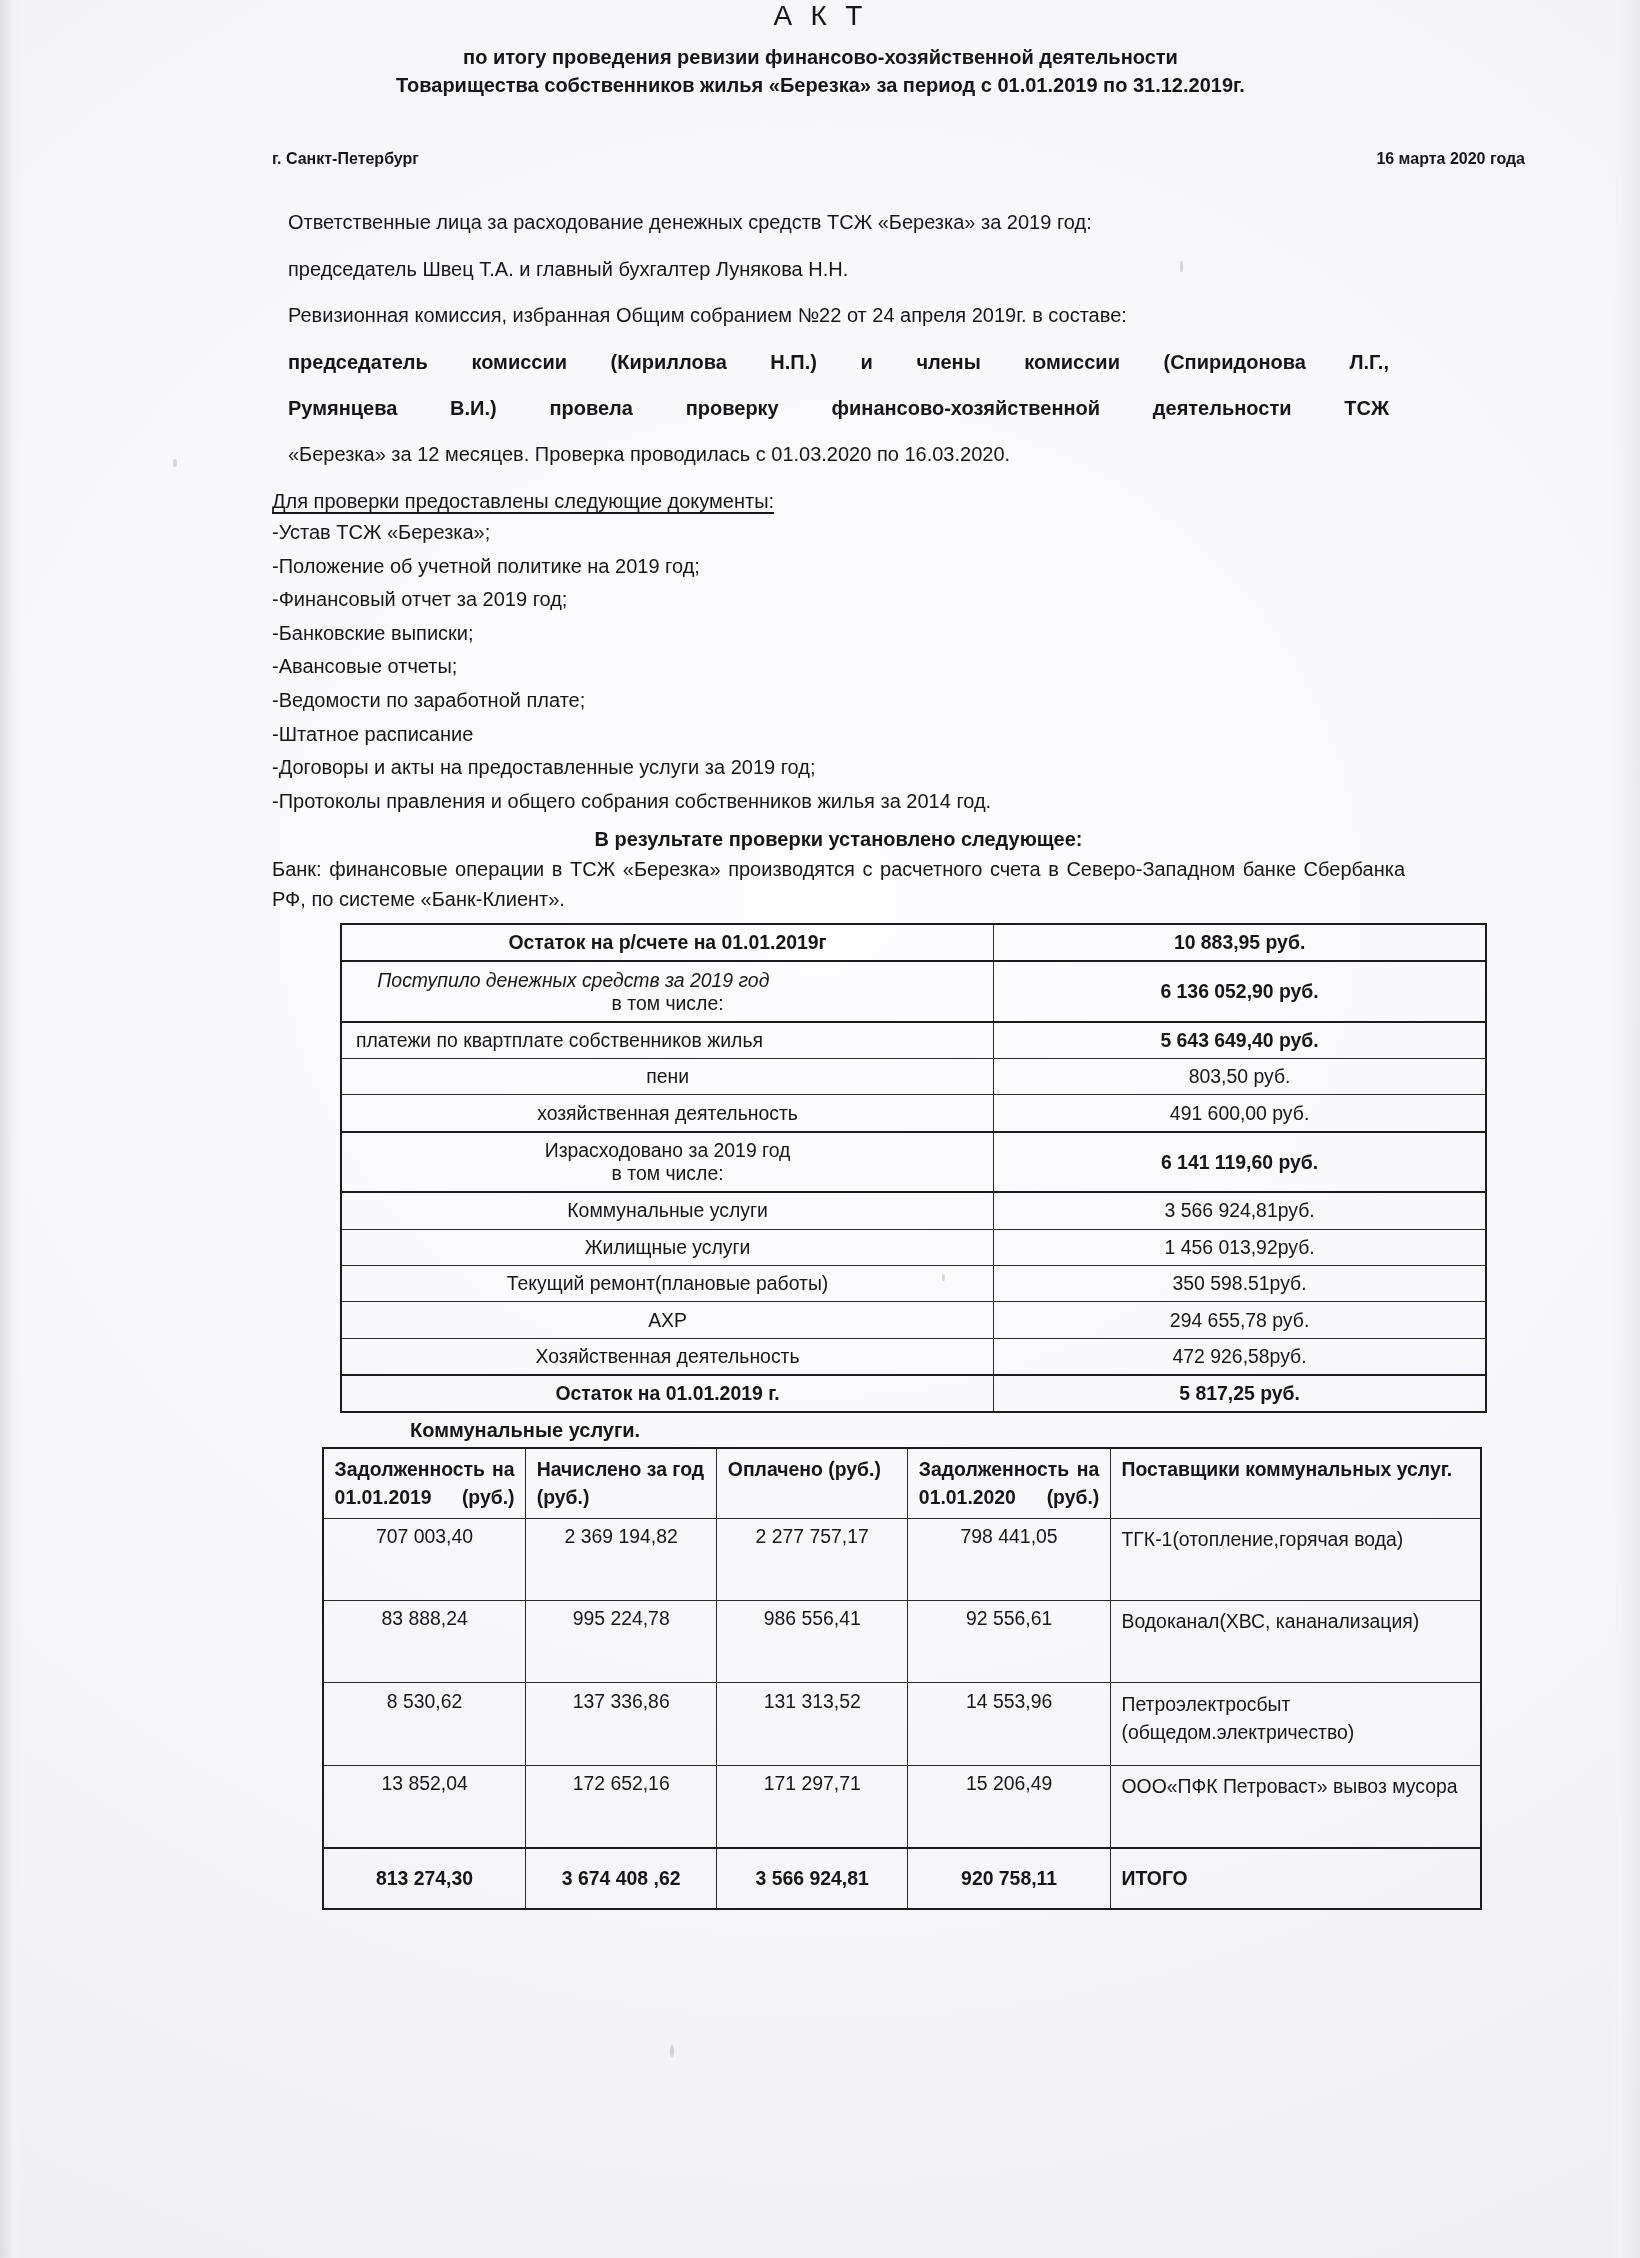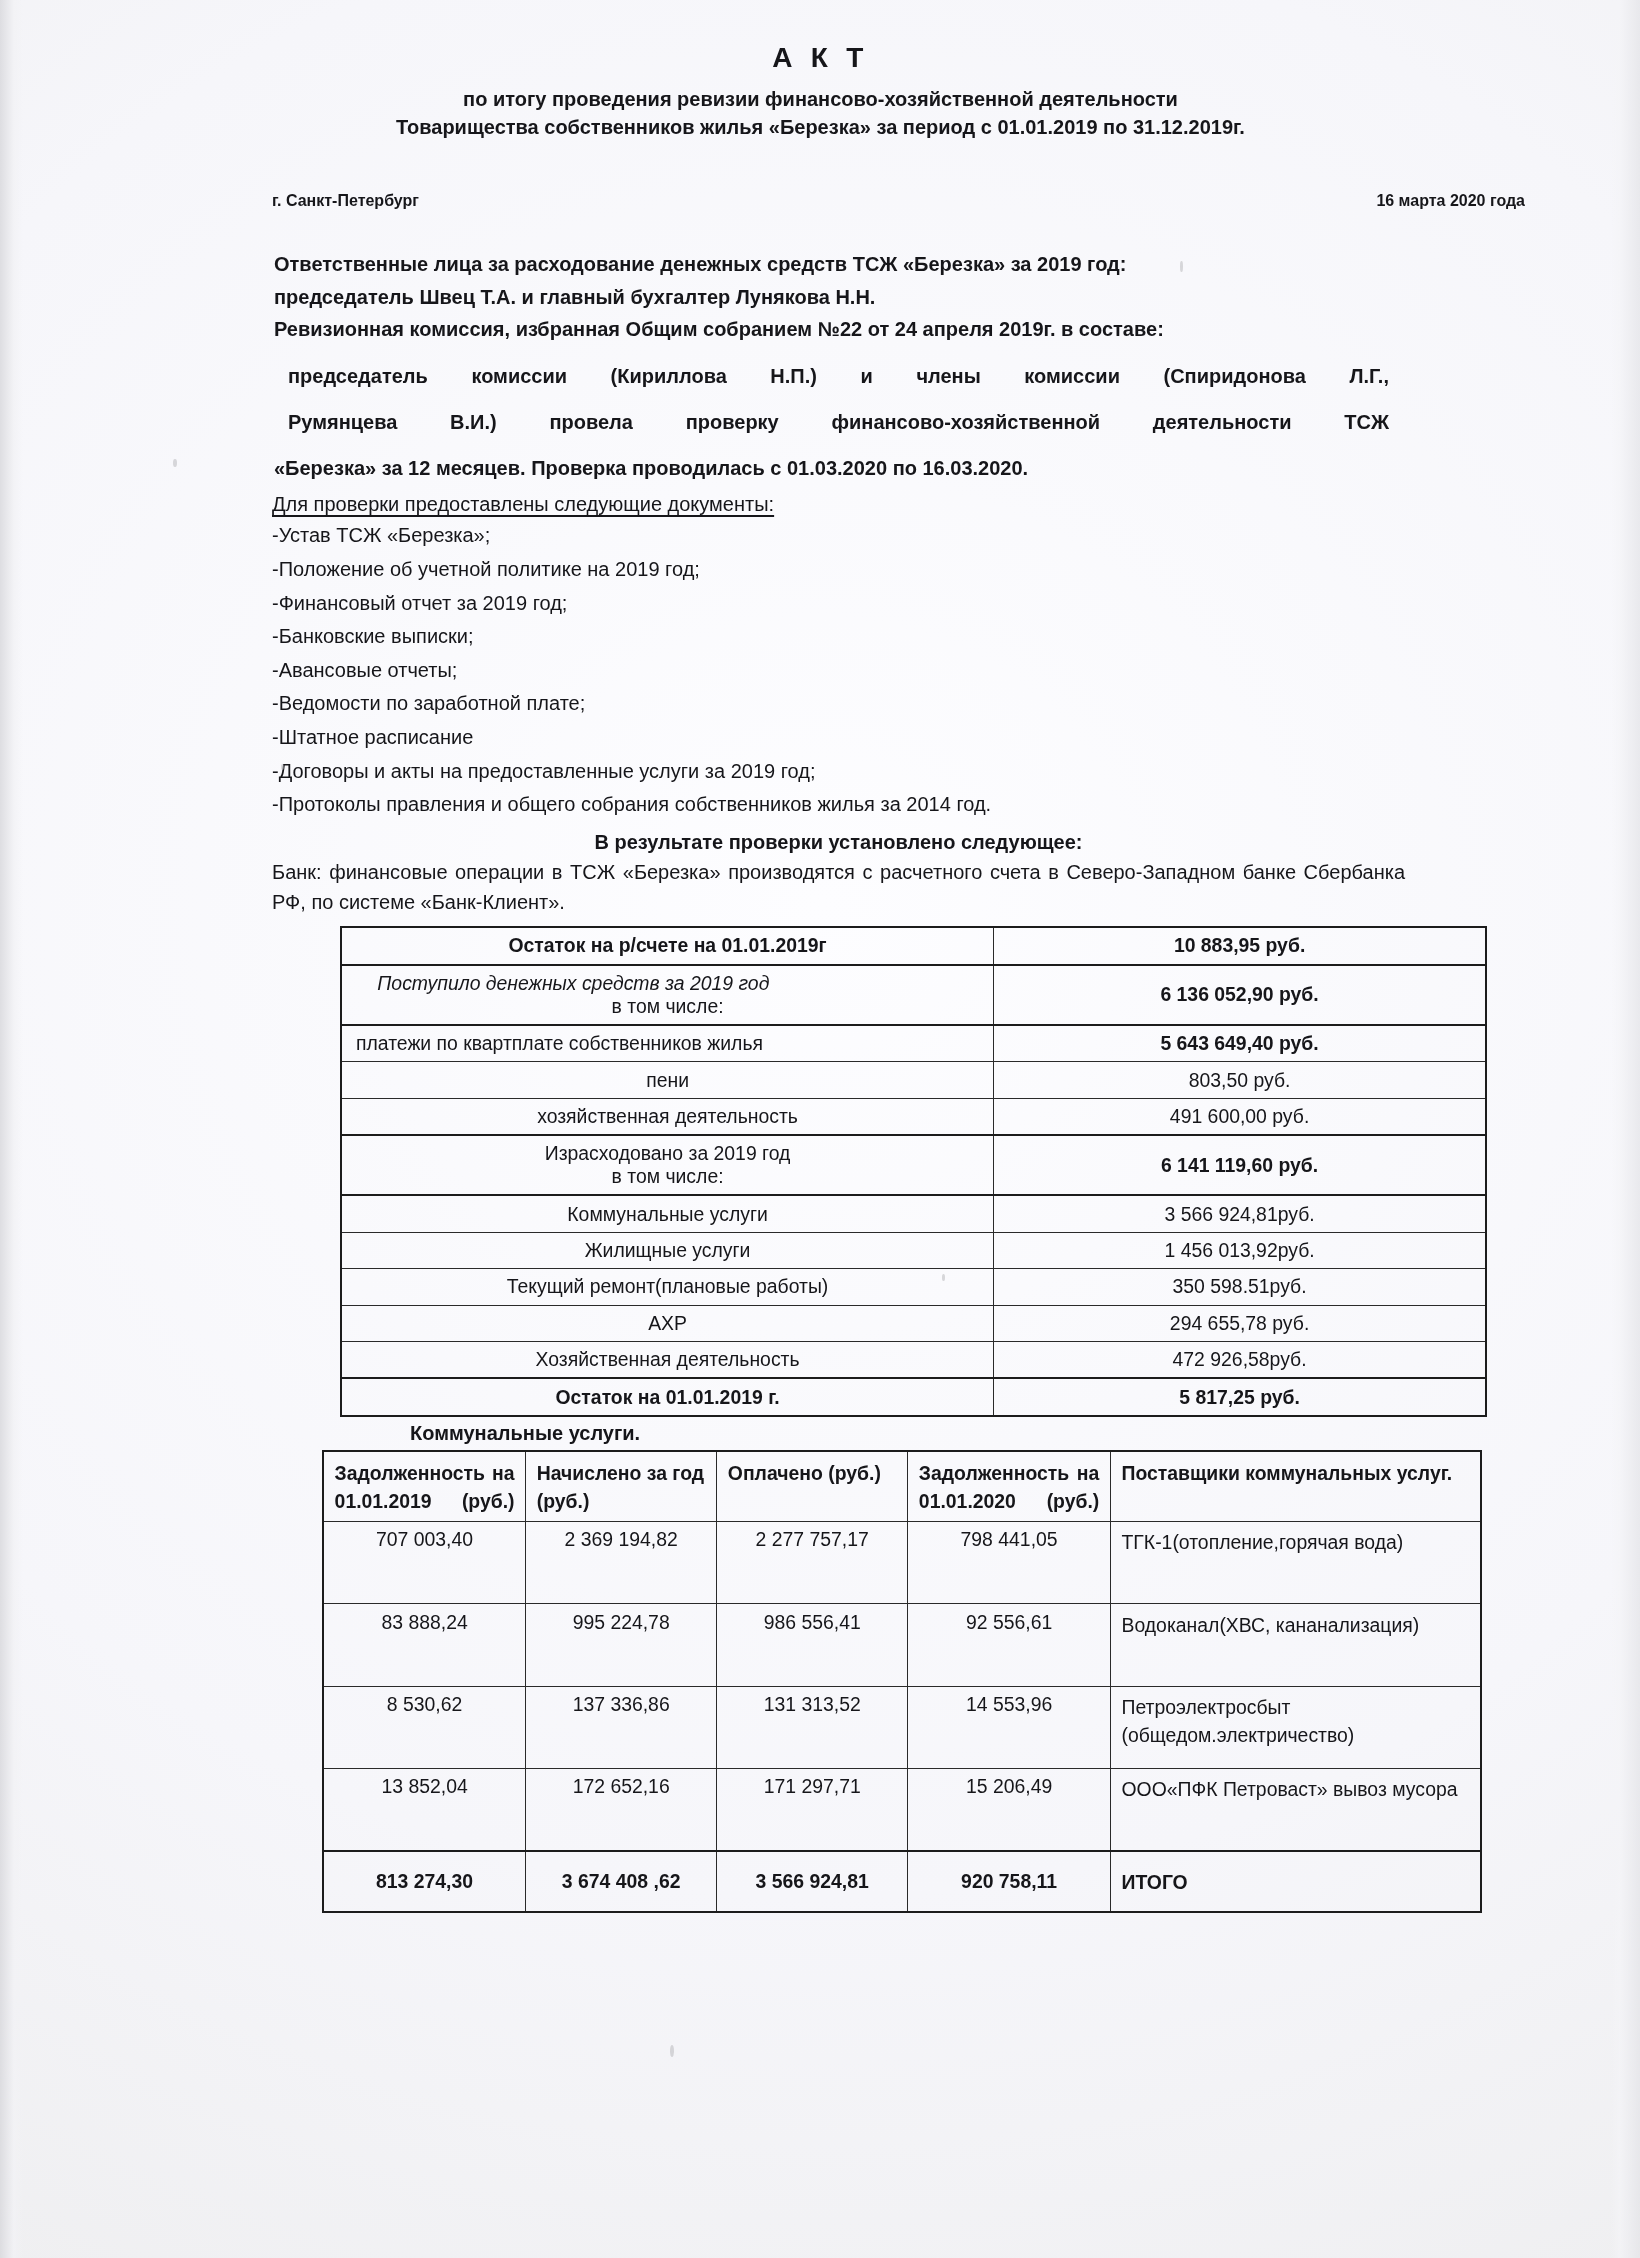--- a/index.html
+++ b/index.html
@@ -38,25 +38,24 @@
 
   .sheet{
     position:relative;
     padding:0 0 0 0;
     z-index:2;
   }
 
   
   .doc-title{
     text-align:center;
-    font-weight:bold;
+    font-weight:normal;
     font-size:28px;
     letter-spacing:5.3px;
     margin:0;
-    padding-top:42px;
   }
   .subtitle-line{
     text-align:center;
     font-weight:bold;
     font-size:20px;
     line-height:1.42;
     margin:0;
   }
   .subtitle-wrap{ margin-top:10.6px; }
 
@@ -69,22 +68,22 @@
     margin:51px 116px 0 272px;
   }
 
   
   .body-block{
     margin:39px 236px 0 272px;
     font-size:20px;
     line-height:1.52;
   }
   .p-bold{
-    font-weight:bold;
-    margin:2px;
+    font-weight:normal;
+    margin:16px;
   }
   .p-just{
     font-weight:bold;
     text-align:justify;
     text-align-last:justify;
     margin:16px;
   }
 
   .docs-head{
     margin:5.3px 0 0 0;

